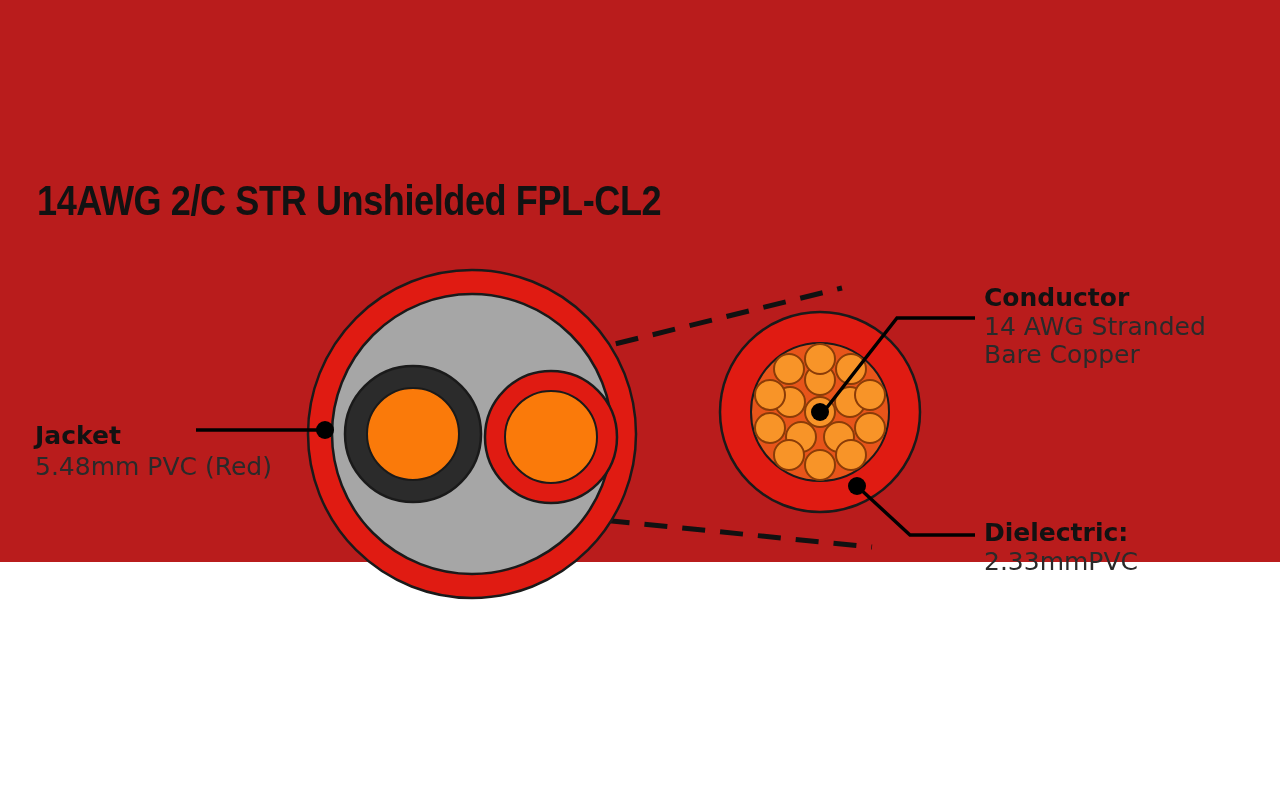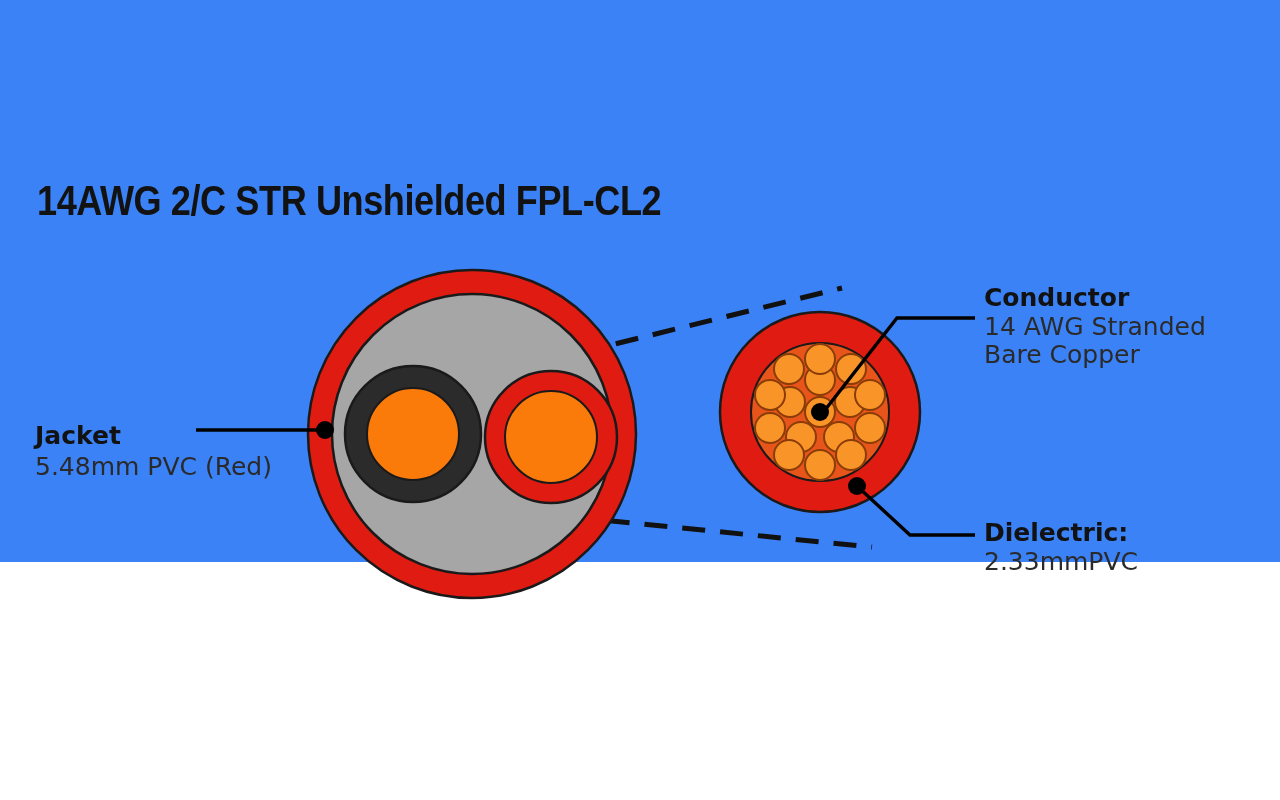--- a/index.html
+++ b/index.html
@@ -10,21 +10,21 @@
   body {
     width: 1280px;
     height: 800px;
     overflow: hidden;
     font-family: "DejaVu Sans", sans-serif;
   }
   #stage {
     position: relative;
     width: 1280px;
     height: 562px;
-    background: #3b82f6;
+    background: #b91c1c;
   }
   #diagram-svg {
     position: absolute;
     top: 0;
     left: 0;
     width: 1280px;
     height: 800px;
   }
 
   

